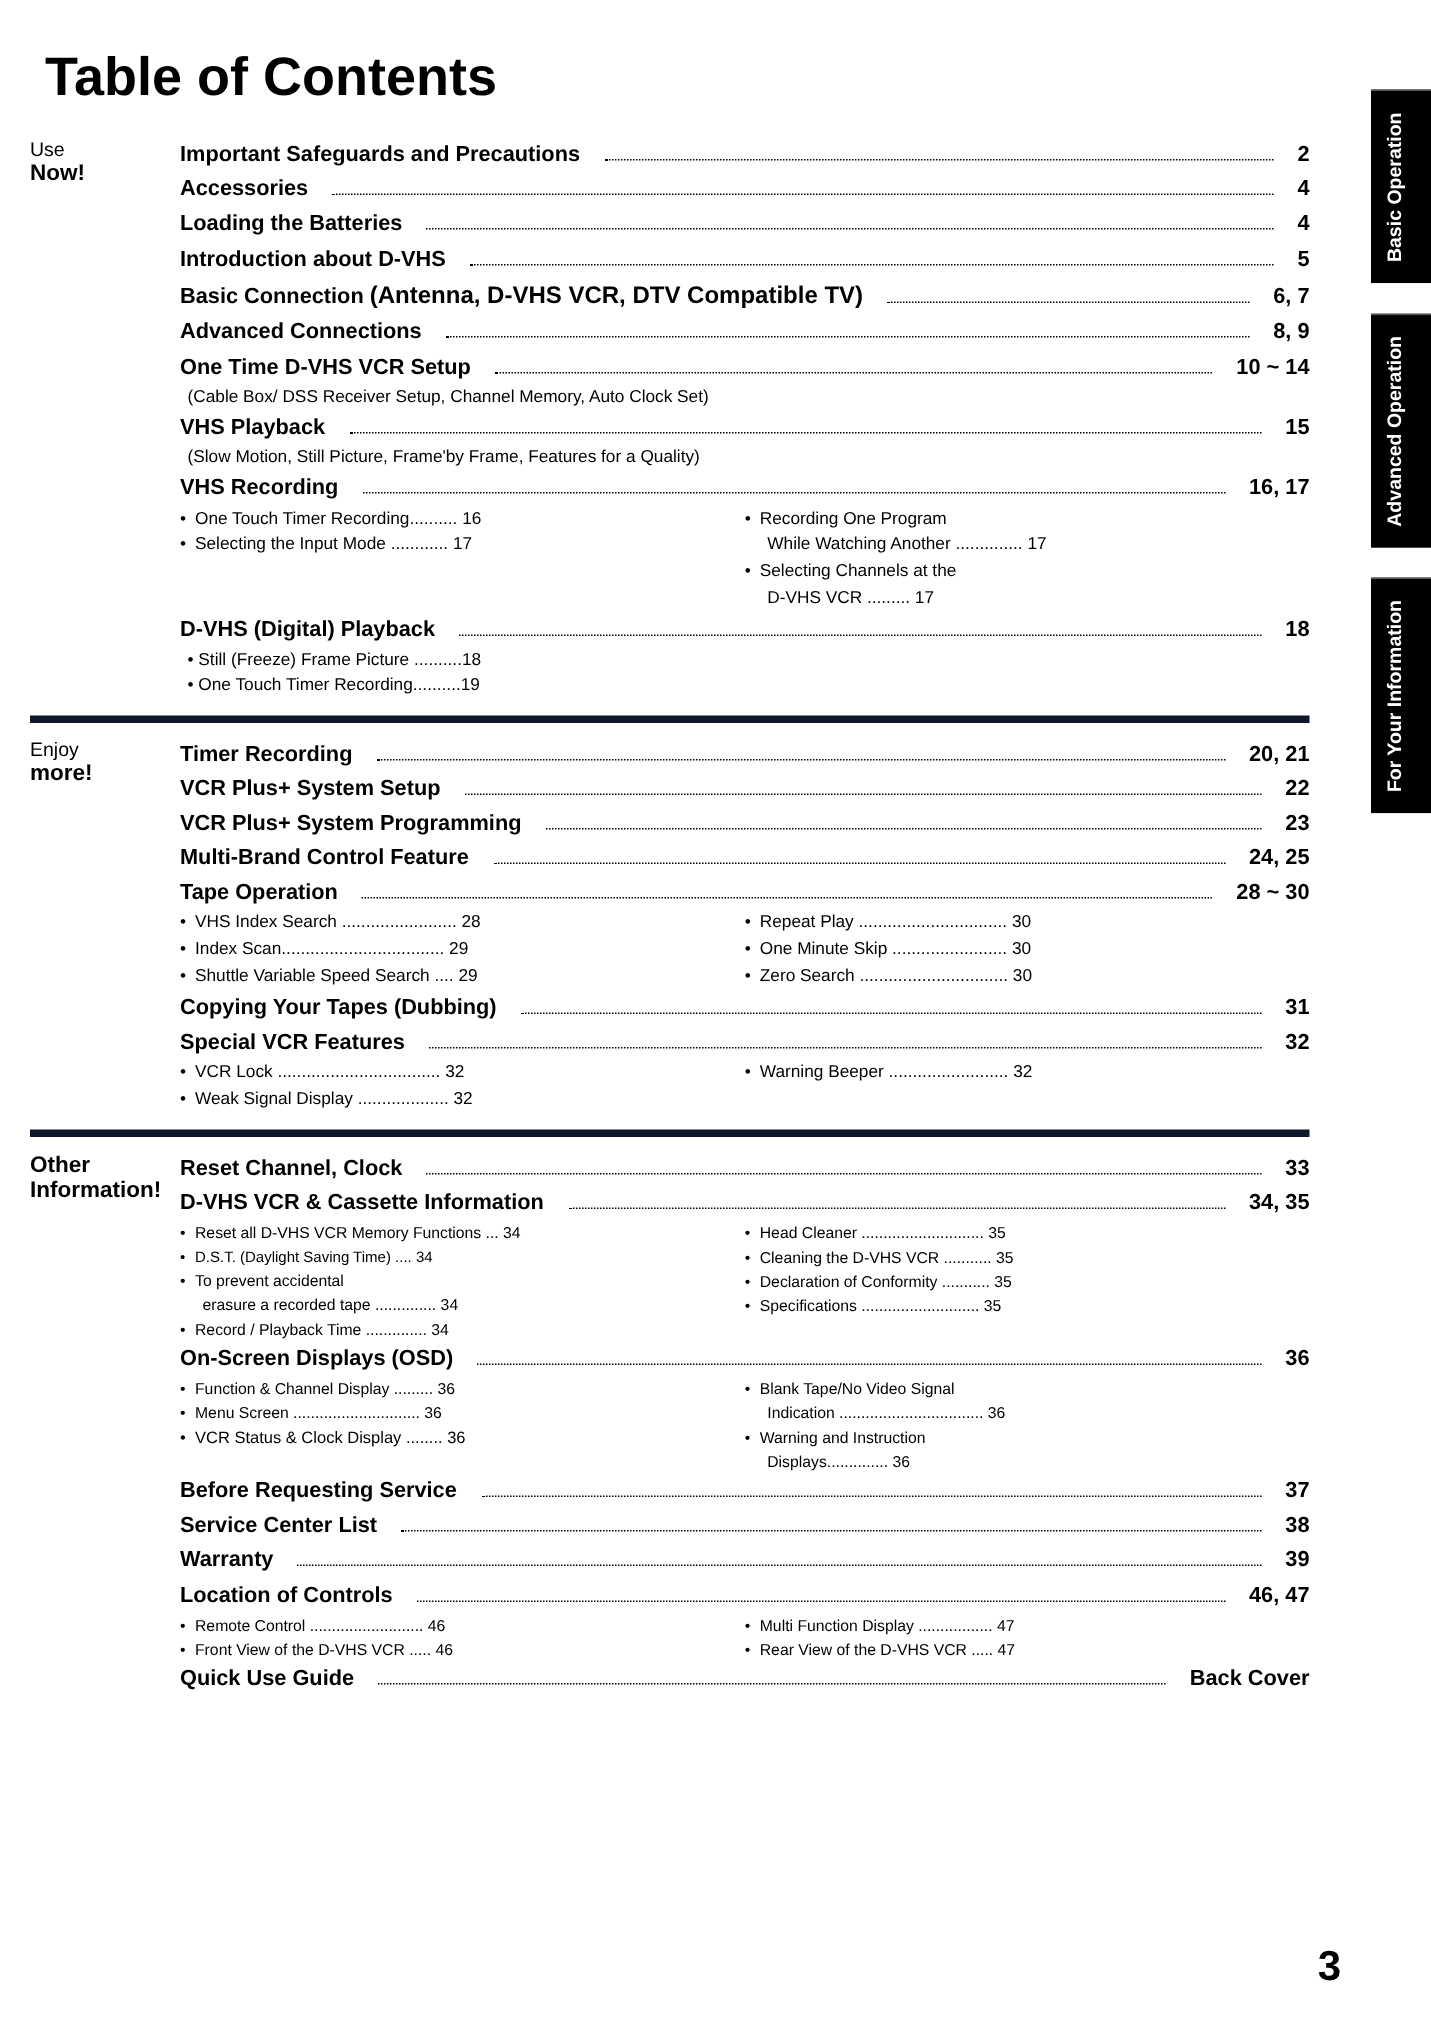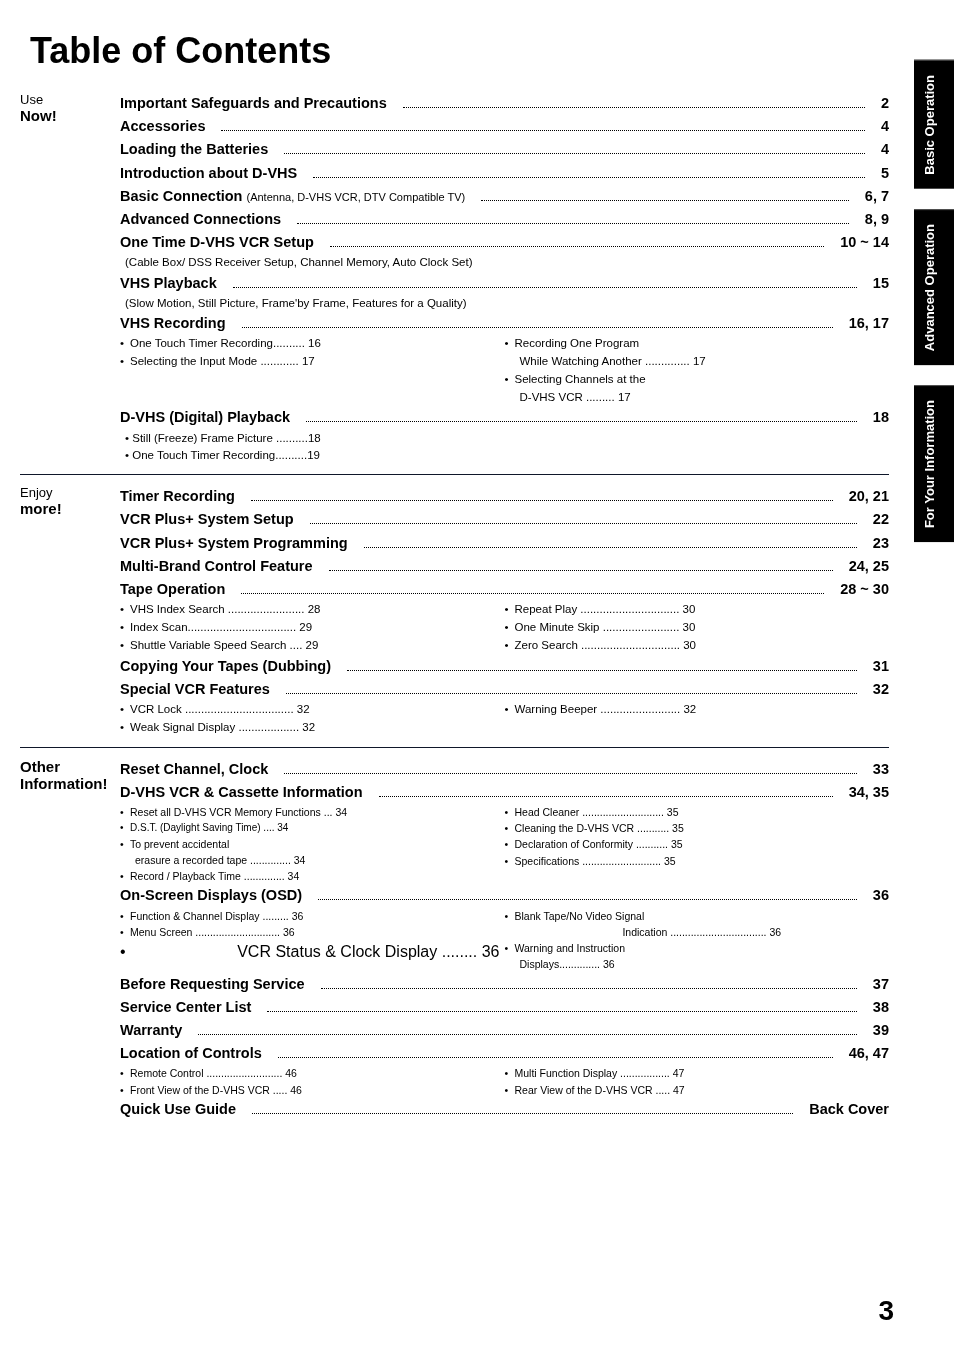--- a/index.html
+++ b/index.html
@@ -10,21 +10,21 @@
       min-height: 1347px;
       position: relative;
       overflow-x: hidden;
     }
 
     .page {
       width: 954px;
       min-height: 1347px;
       background: #fff;
       position: relative;
-      padding: 30px 20px 30px 20px;
+      padding: 30px 36px 30px 20px;
     }
 
     
     .page-number {
       position: absolute;
       bottom: 20px;
       right: 60px;
       font-size: 28px;
       font-weight: bold;
     }
@@ -72,21 +72,21 @@
       font-size: 36px;
       font-weight: bold;
       margin-bottom: 20px;
       padding-left: 10px;
     }
 
     
     .section {
       display: flex;
       margin-bottom: 10px;
-      border-bottom: 1px solid #0f172a;
+      border-bottom: 5px solid #0f172a;
       padding-bottom: 10px;
     }
 
     .section-label {
       width: 90px;
       min-width: 90px;
       padding-right: 10px;
       text-align: left;
       font-size: 13px;
     }
@@ -234,21 +234,21 @@
           <span class="entry-page">4</span>
         </div>
 
         <div class="toc-entry large-bold">
           <span class="entry-text">Introduction about D-VHS </span>
           <span class="entry-dots"></span>
           <span class="entry-page">5</span>
         </div>
 
         <div class="toc-entry large-bold">
-          <span class="entry-text">Basic Connection <span style="font-weight:normal;font-size:11px;">(Antenna, D-VHS VCR, DTV Compatible TV)</span> </span>
+          <span class="entry-text">Basic Connection <span style="font-weight:bold;font-size:16px;">(Antenna, D-VHS VCR, DTV Compatible TV)</span> </span>
           <span class="entry-dots"></span>
           <span class="entry-page">6, 7</span>
         </div>
 
         <div class="toc-entry large-bold">
           <span class="entry-text">Advanced Connections </span>
           <span class="entry-dots"></span>
           <span class="entry-page">8, 9</span>
         </div>
 
@@ -406,25 +406,25 @@
 
         <div class="toc-entry large-bold">
           <span class="entry-text">On-Screen Displays (OSD) </span>
           <span class="entry-dots"></span>
           <span class="entry-page">36</span>
         </div>
         <div class="sub-entries">
           <div class="sub-col">
             <div class="sub-entry" style="font-size:10.5px;">Function &amp; Channel Display ......... 36</div>
             <div class="sub-entry" style="font-size:10.5px;">Menu Screen ............................. 36</div>
-            <div class="sub-entry" style="font-size:16px;text-align:right;">VCR Status &amp; Clock Display ........ 36</div>
+            <div class="sub-entry" style="font-size:11px;">VCR Status &amp; Clock Display ........ 36</div>
           </div>
           <div class="sub-col">
             <div class="sub-entry" style="font-size:10.5px;">Blank Tape/No Video Signal</div>
-            <div class="sub-entry-nodot" style="font-size:10.5px;padding-left:15px;text-align:center;">Indication ................................. 36</div>
+            <div class="sub-entry-nodot" style="font-size:10.5px;padding-left:15px;">Indication ................................. 36</div>
             <div class="sub-entry" style="font-size:10.5px;">Warning and Instruction</div>
             <div class="sub-entry-nodot" style="font-size:10.5px;padding-left:15px;">Displays.............. 36</div>
           </div>
         </div>
 
         <div class="toc-entry large-bold">
           <span class="entry-text">Before Requesting Service </span>
           <span class="entry-dots"></span>
           <span class="entry-page">37</span>
         </div>

